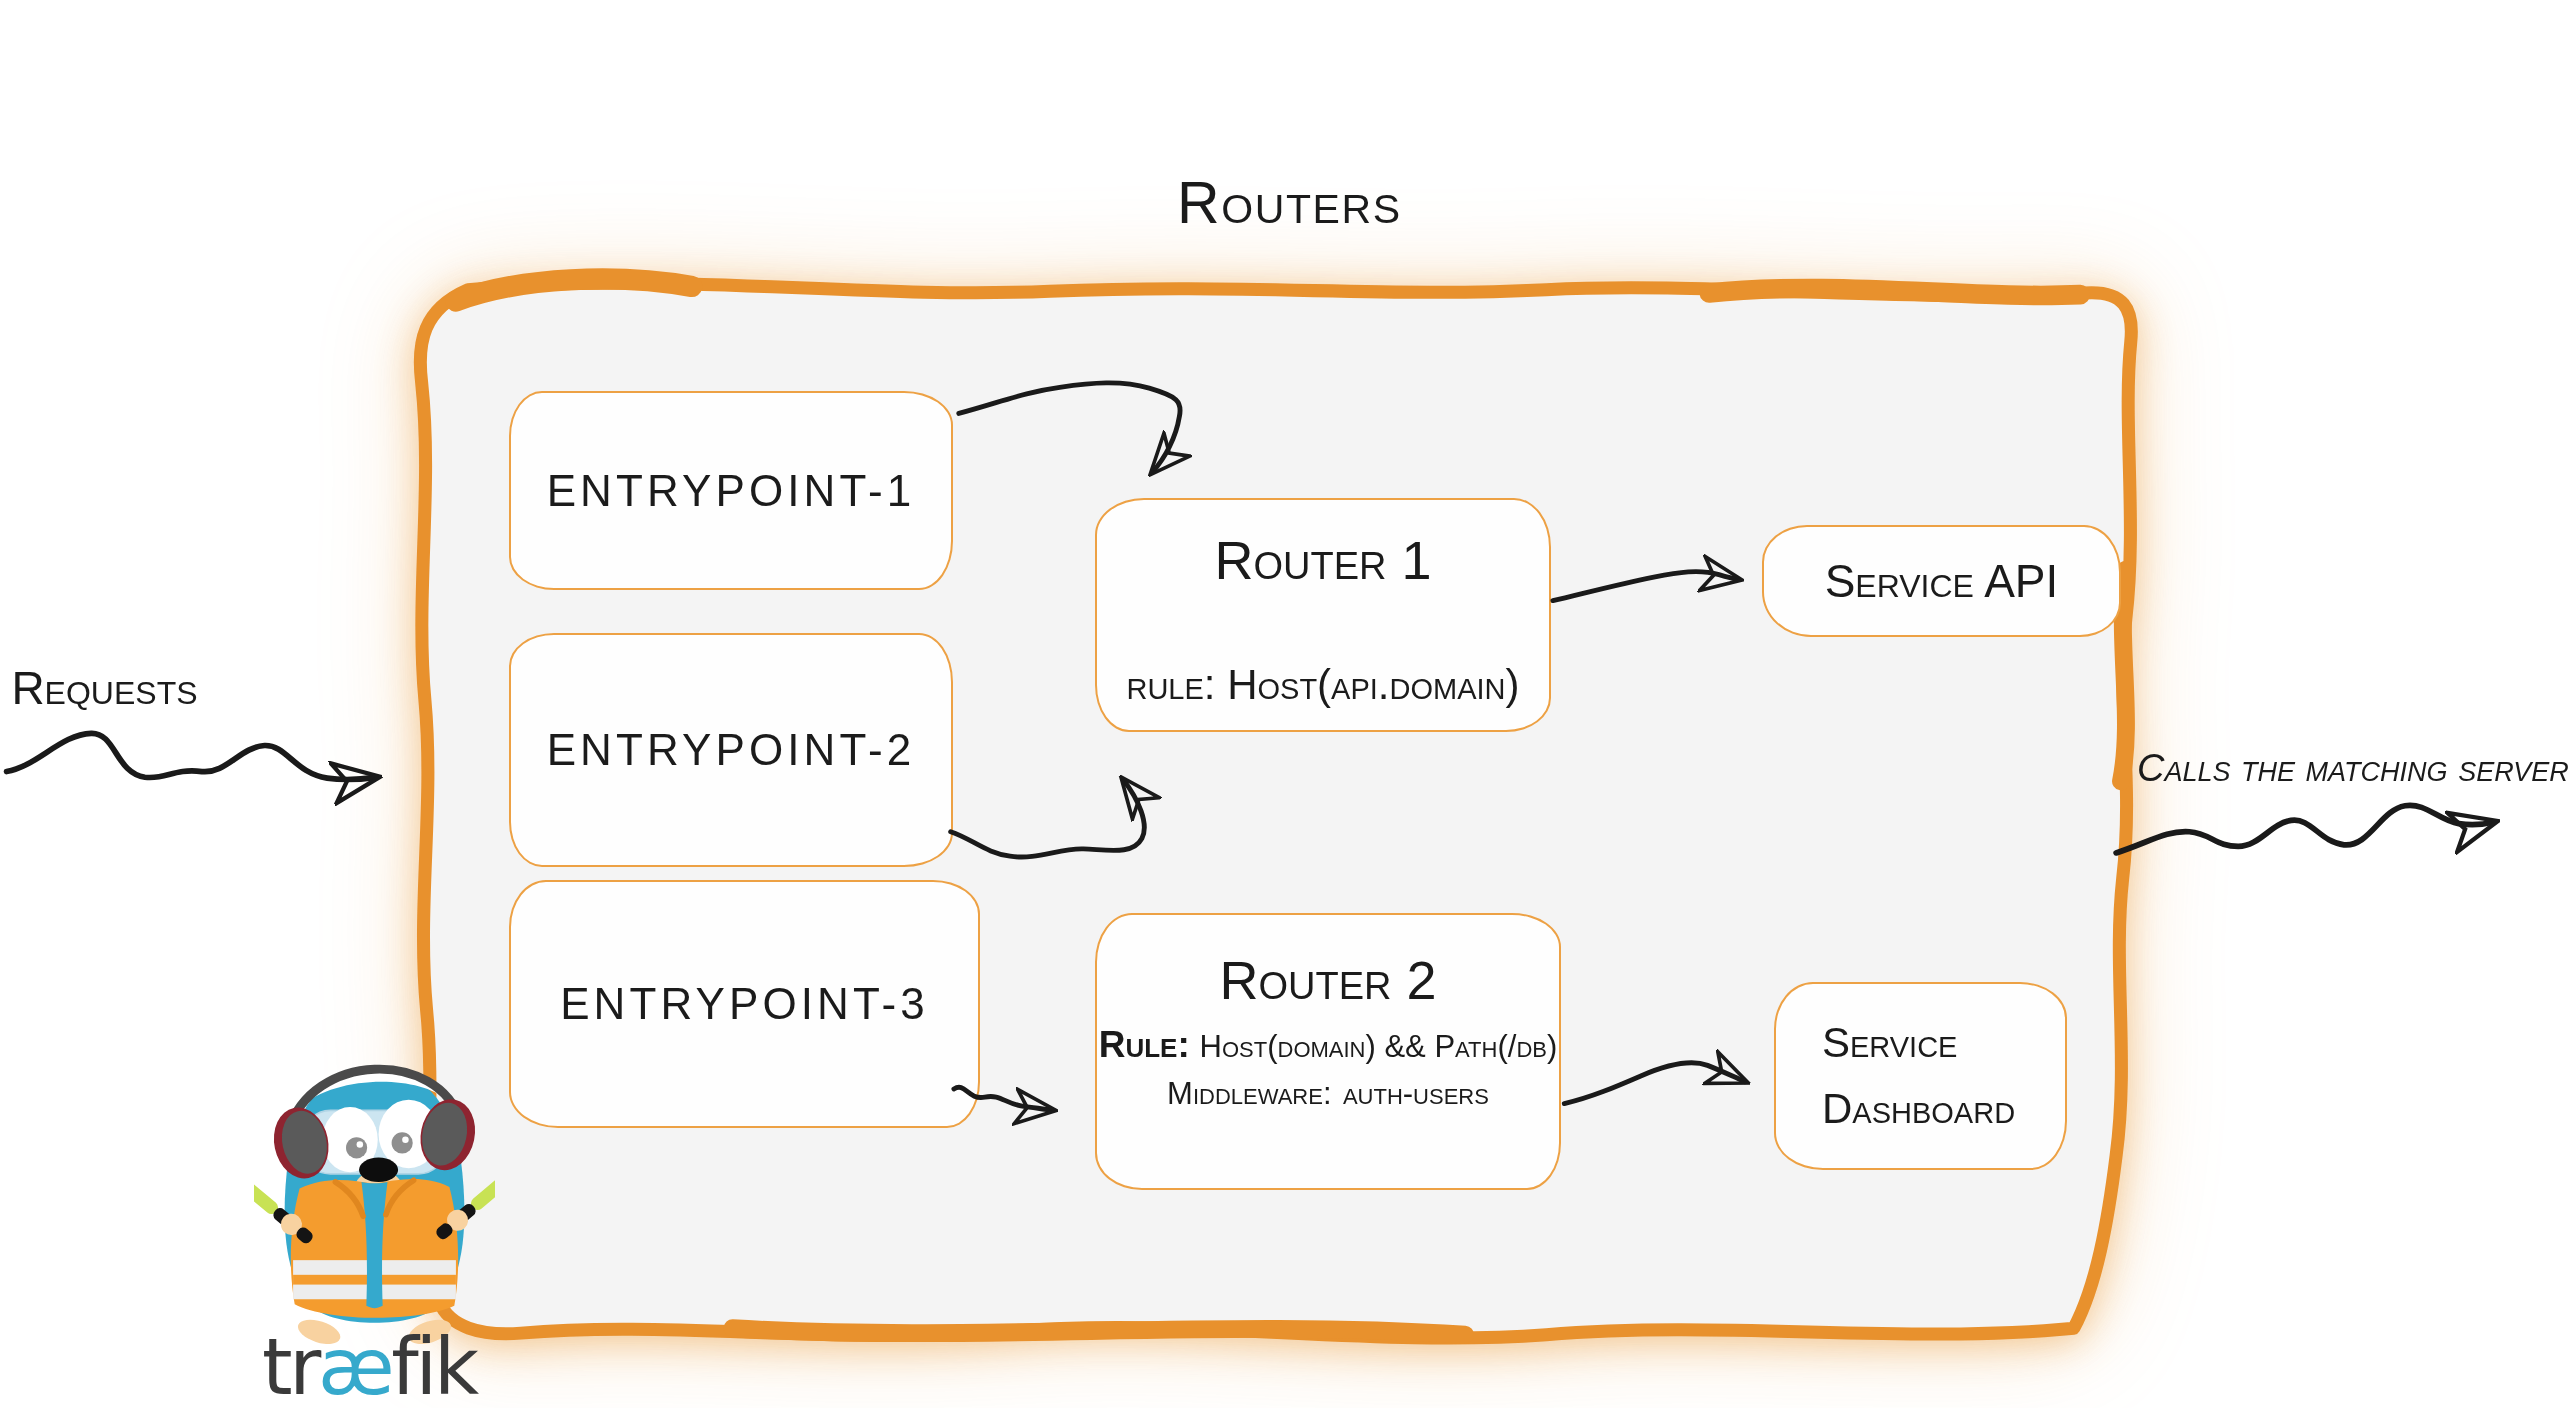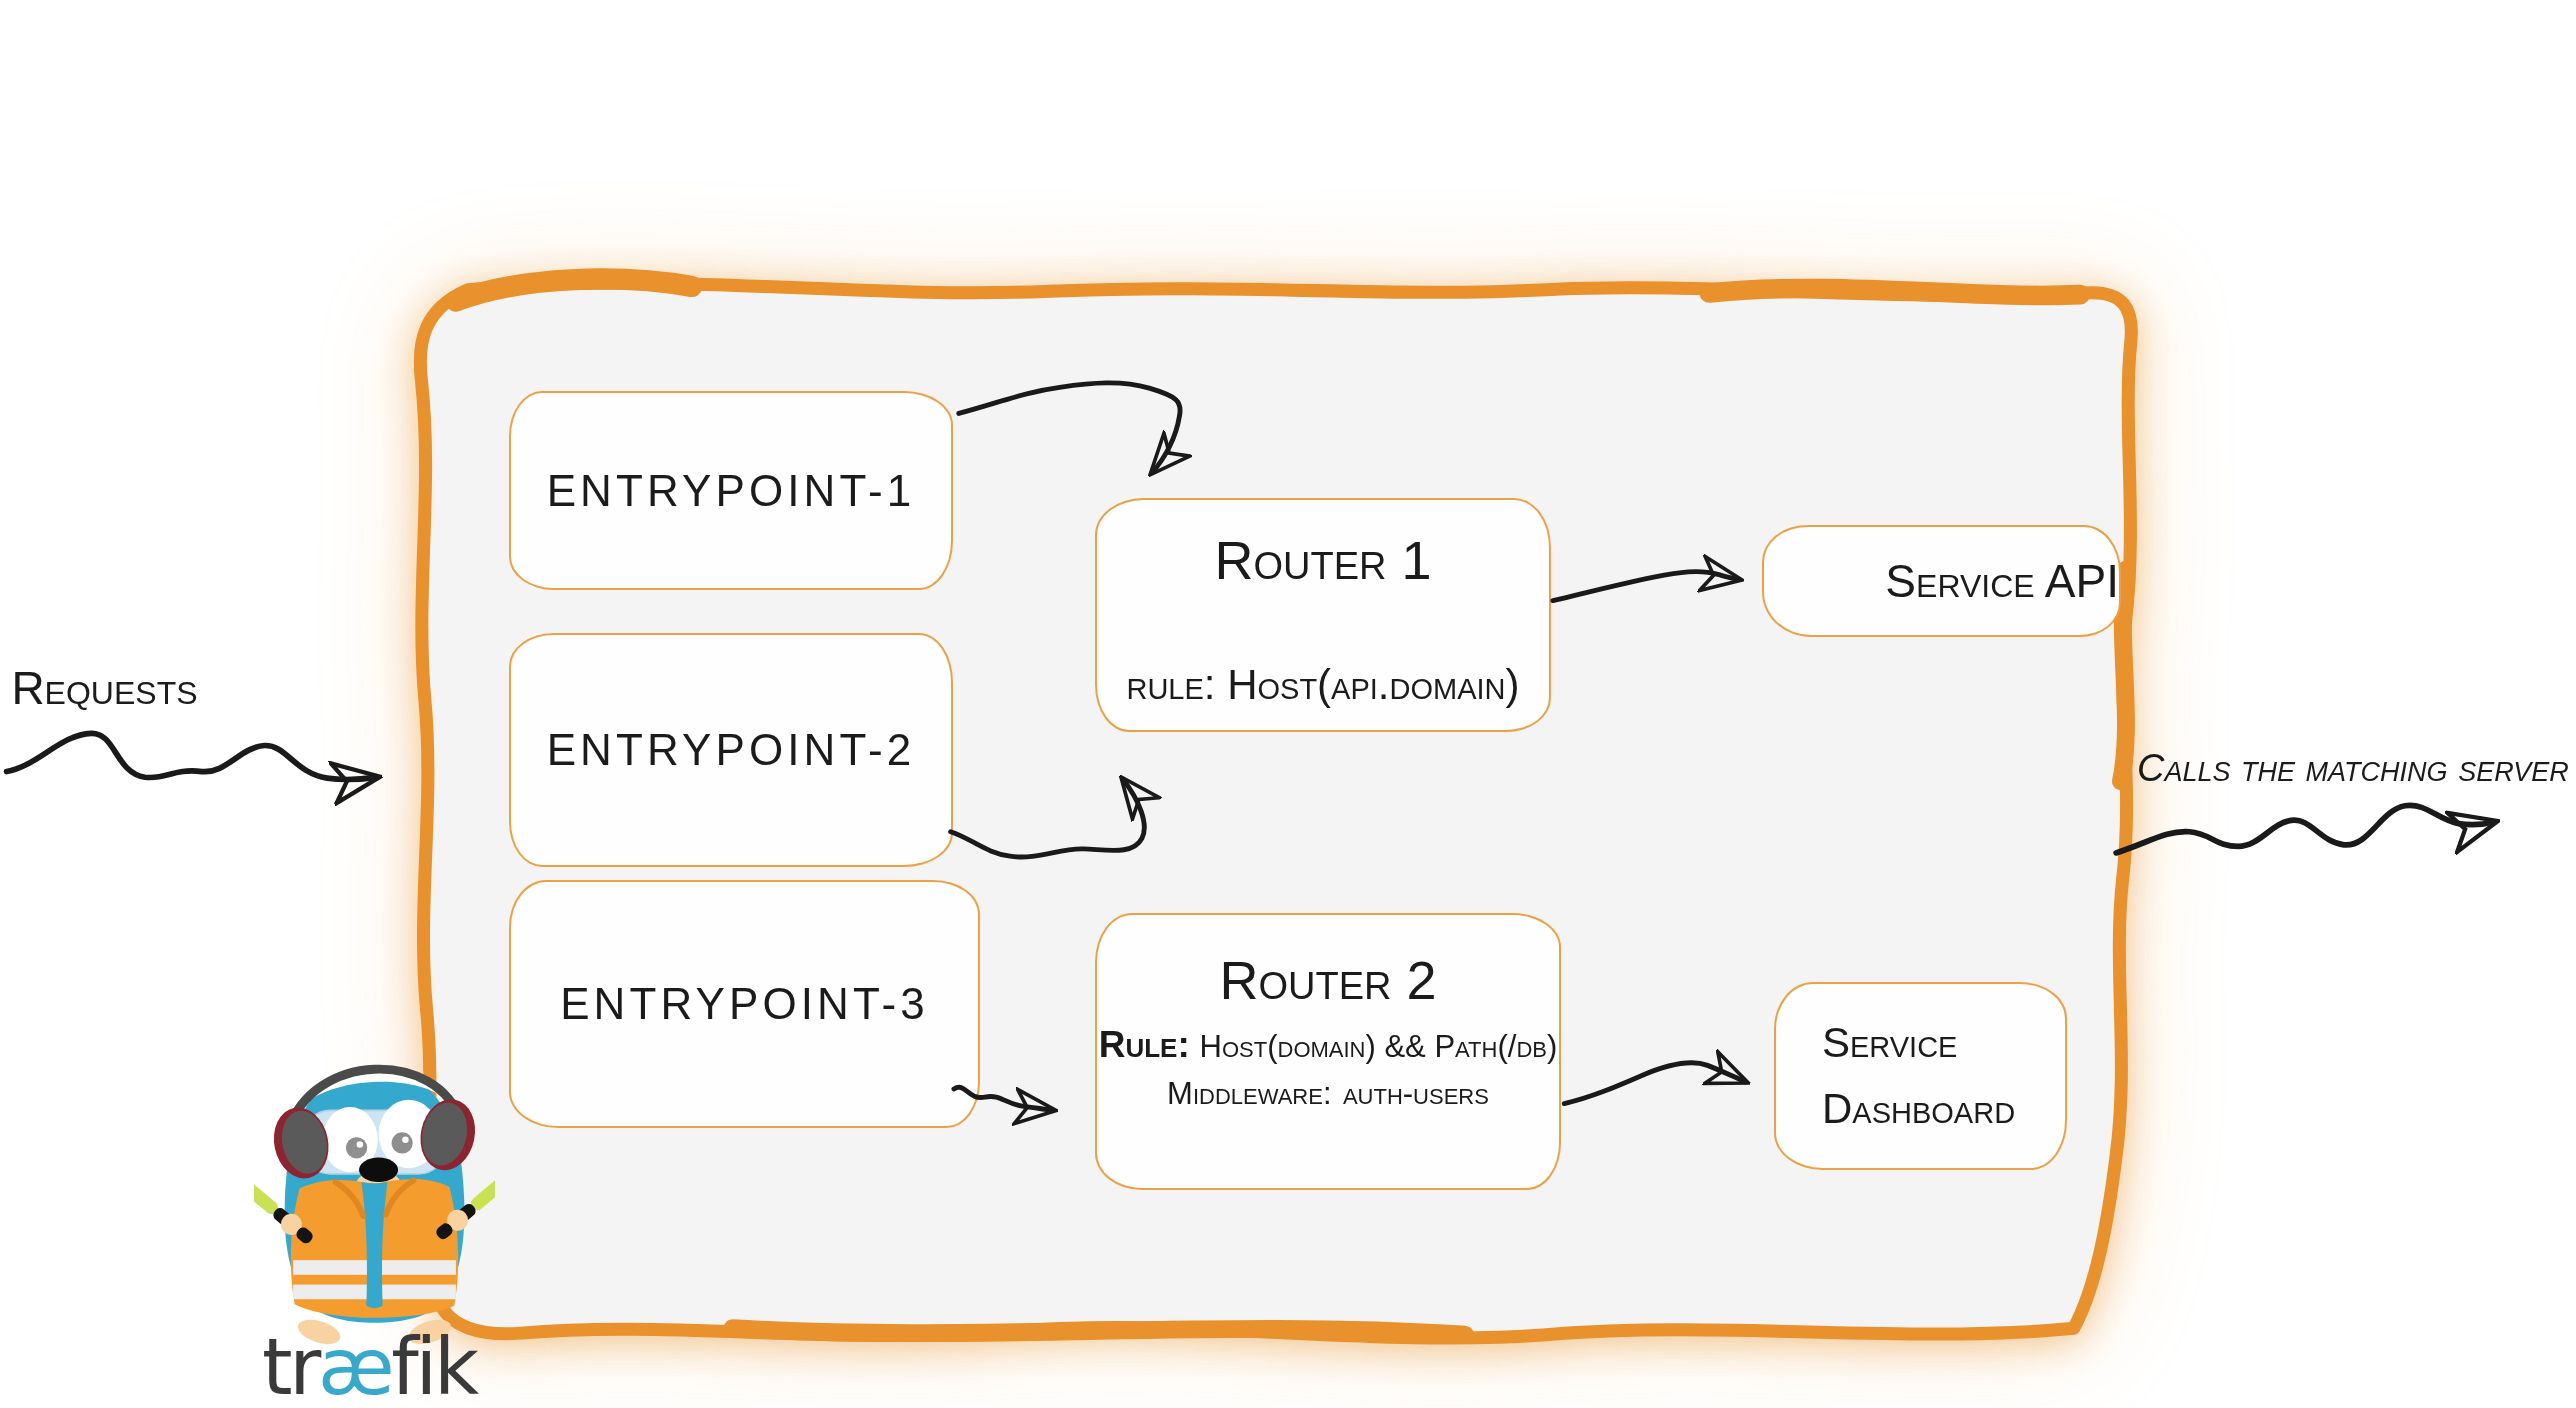--- a/index.html
+++ b/index.html
@@ -29,21 +29,21 @@
   .router2{left:1095px;top:913px;width:466px;height:277px;padding-top:34px;
            border-radius:37px 49px 34px 47px / 49px 34px 47px 37px;}
   .router-title{font-size:54px;}
   .router1 .router-rule{margin-top:70px;font-size:42px;white-space:nowrap;}
   .rule-line{margin-top:13px;font-size:31px;white-space:nowrap;}
   .rule-line .lbl{font-size:37px;font-weight:bold;margin-right:9.8px;}
   .mw-line{margin-top:9.8px;font-size:31px;white-space:nowrap;}
   .mw-line .lbl{margin-right:11.4px;}
 
   .service{z-index:2;}
-  .service-api{left:1762px;top:525px;width:359px;height:112px;display:flex;align-items:center;justify-content:flex-end;
+  .service-api{left:1762px;top:525px;width:359px;height:112px;display:flex;align-items:center;justify-content:center;
                font-size:46px;border-radius:45px 37px 41px 49px / 37px 47px 34px 45px;white-space:nowrap;}
   .service-dash{left:1774px;top:982px;width:293px;height:188px;display:flex;flex-direction:column;justify-content:center;
                 padding-left:46px;font-size:42px;line-height:1.58;
                 border-radius:39px 47px 36px 49px / 47px 36px 49px 37px;}
 
   .requests-label{left:11.4px;top:661px;font-size:46px;z-index:4;}
   .calls-label{left:2137px;top:747px;font-size:38px;white-space:nowrap;z-index:4;font-style:italic;}
 
   .frame-svg path{stroke-linecap:round;stroke-linejoin:round;}
   .frame-main{filter:drop-shadow(0 8px 22px rgba(230,150,50,.45)) drop-shadow(0 0 55px rgba(230,150,50,.22));}
@@ -78,20 +78,21 @@
          C 516,1480 536,1360 524,1240
          C 512,1110 534,990 522,860
          C 510,730 532,600 518,470
          C 512,420 520,380 575,356 Z" fill="#F4F4F4" stroke="#E8912D" stroke-width="16"></path>
     <path d="M 560,370 C 640,340 760,336 850,352" fill="none" stroke="#E8912D" stroke-width="26"></path>
     <path d="M 2100,360 C 2260,344 2420,368 2556,362" fill="none" stroke="#E8912D" stroke-width="24"></path>
     <path d="M 2612,700 C 2600,790 2622,880 2606,960" fill="none" stroke="#E8912D" stroke-width="22"></path>
     <path d="M 900,1632 C 1200,1650 1500,1620 1800,1640" fill="none" stroke="#E8912D" stroke-width="22"></path>
   </svg>
 
+  <div class="abs page-title sc">Routers</div>
 
   <div class="node ep ep1">
     <span class="ep-label">entrypoint-1</span>
   </div>
   <div class="node ep ep2">
     <span class="ep-label">entrypoint-2</span>
   </div>
   <div class="node ep ep3">
     <span class="ep-label">entrypoint-3</span>
   </div>

